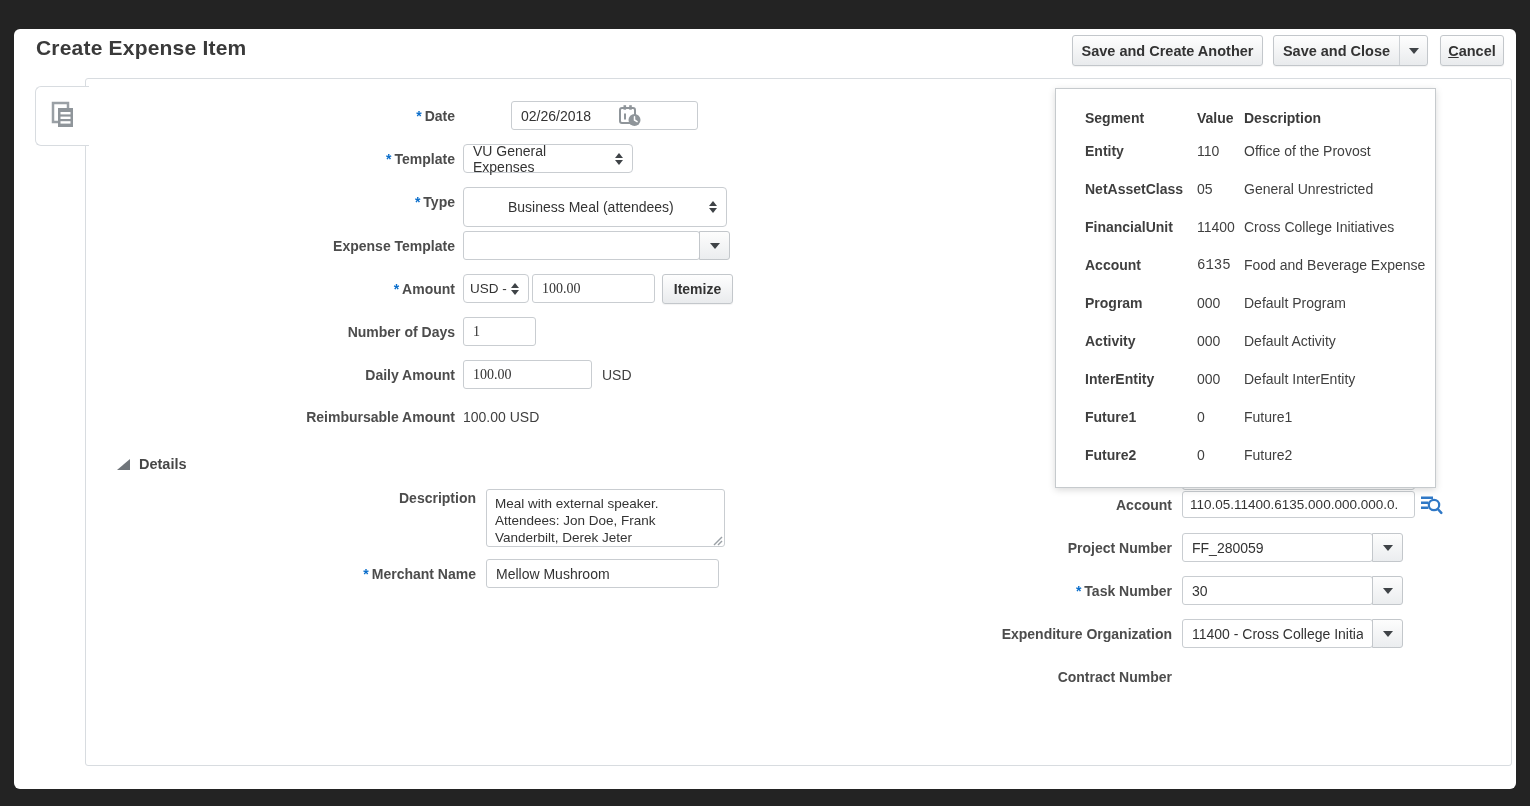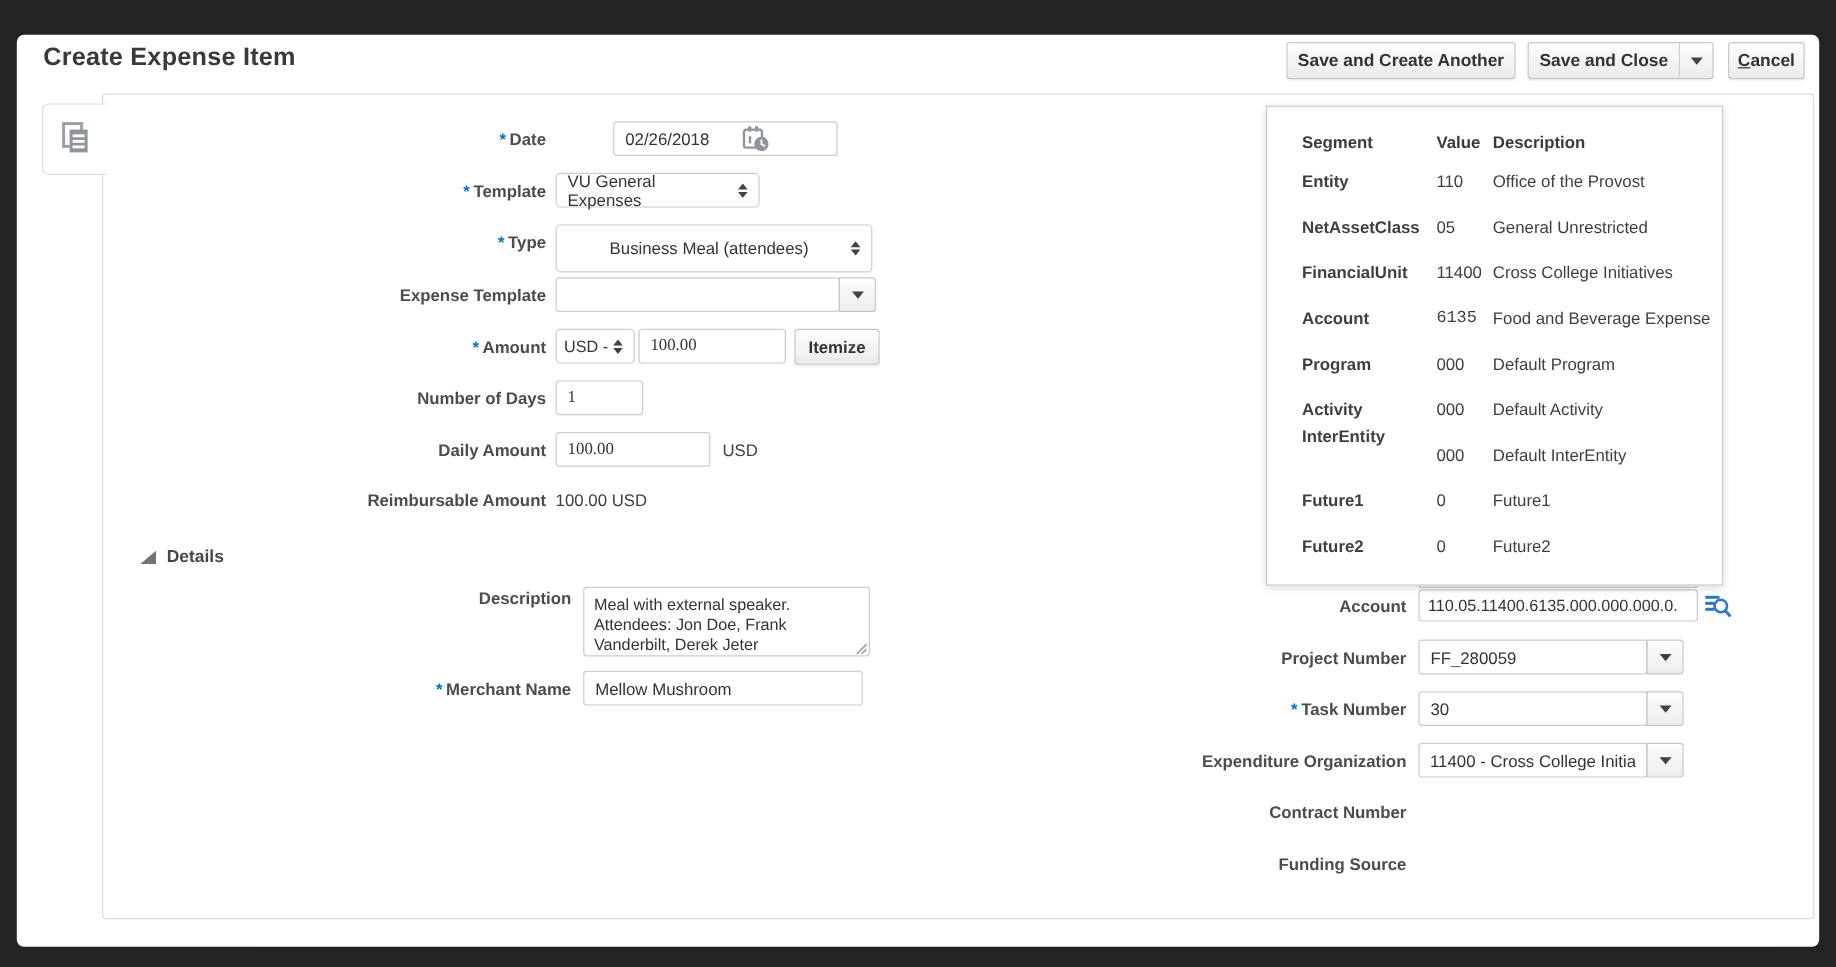--- a/index.html
+++ b/index.html
@@ -205,21 +205,20 @@
     <span class="tri-down"></span>
   </div>
 
   <div class="lbl lbl-r" style="top:626px;">Expenditure Organization</div>
   <input class="inp" style="left: 1182px; top: 619px; width: 191px; height: 29px; white-space: nowrap; overflow: hidden;" readonly="" value="11400 - Cross College Initiati">
   <div class="dd-btn" style="left:1372px;top:619px;width:31px;height:29px;">
     <span class="tri-down"></span>
   </div>
 
   <div class="lbl lbl-r" style="top:669px;">Contract Number</div>
-  <div class="lbl lbl-r" style="top:712px;">Funding Source</div>
 
   <div class="popup">
     <span class="pp-cell pp-c1 pp-head" style="top:21px;">Segment</span>
     <span class="pp-cell pp-c2 pp-head" style="top:21px;">Value</span>
     <span class="pp-cell pp-c3 pp-head" style="top:21px;">Description</span>
 
     <span class="pp-cell pp-c1" style="top:54px;">Entity</span>
     <span class="pp-cell pp-c2" style="top:54px;">110</span>
     <span class="pp-cell pp-c3" style="top:54px;">Office of the Provost</span>
 
@@ -236,21 +235,21 @@
     <span class="pp-cell pp-c3" style="top:168px;">Food and Beverage Expense</span>
 
     <span class="pp-cell pp-c1" style="top:206px;">Program</span>
     <span class="pp-cell pp-c2" style="top:206px;">000</span>
     <span class="pp-cell pp-c3" style="top:206px;">Default Program</span>
 
     <span class="pp-cell pp-c1" style="top:244px;">Activity</span>
     <span class="pp-cell pp-c2" style="top:244px;">000</span>
     <span class="pp-cell pp-c3" style="top:244px;">Default Activity</span>
 
-    <span class="pp-cell pp-c1" style="top:266px;text-align:center;">InterEntity</span>
+    <span class="pp-cell pp-c1" style="top:282px;text-align:center;">InterEntity</span>
     <span class="pp-cell pp-c2" style="top:282px;">000</span>
     <span class="pp-cell pp-c3" style="top:282px;">Default InterEntity</span>
 
     <span class="pp-cell pp-c1" style="top:320px;">Future1</span>
     <span class="pp-cell pp-c2" style="top:320px;">0</span>
     <span class="pp-cell pp-c3" style="top:320px;">Future1</span>
 
     <span class="pp-cell pp-c1" style="top:358px;">Future2</span>
     <span class="pp-cell pp-c2" style="top:358px;">0</span>
     <span class="pp-cell pp-c3" style="top:358px;">Future2</span>

